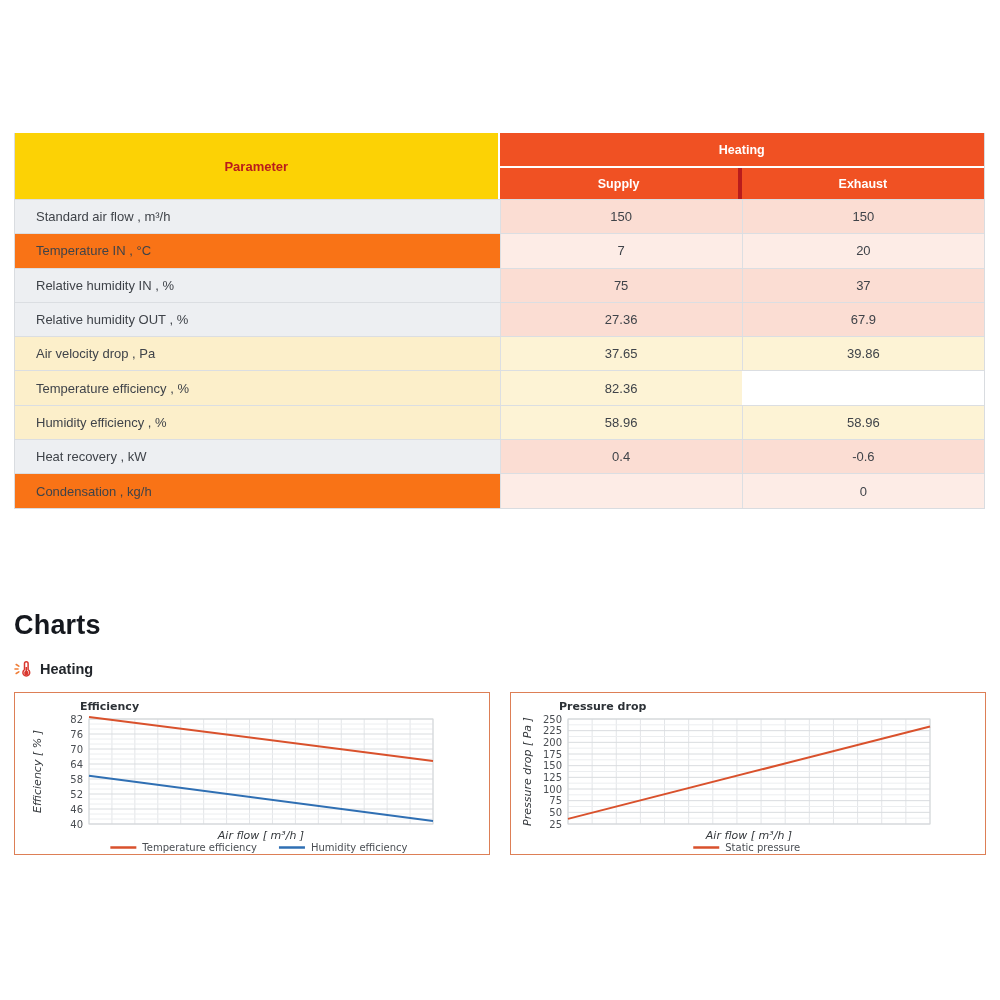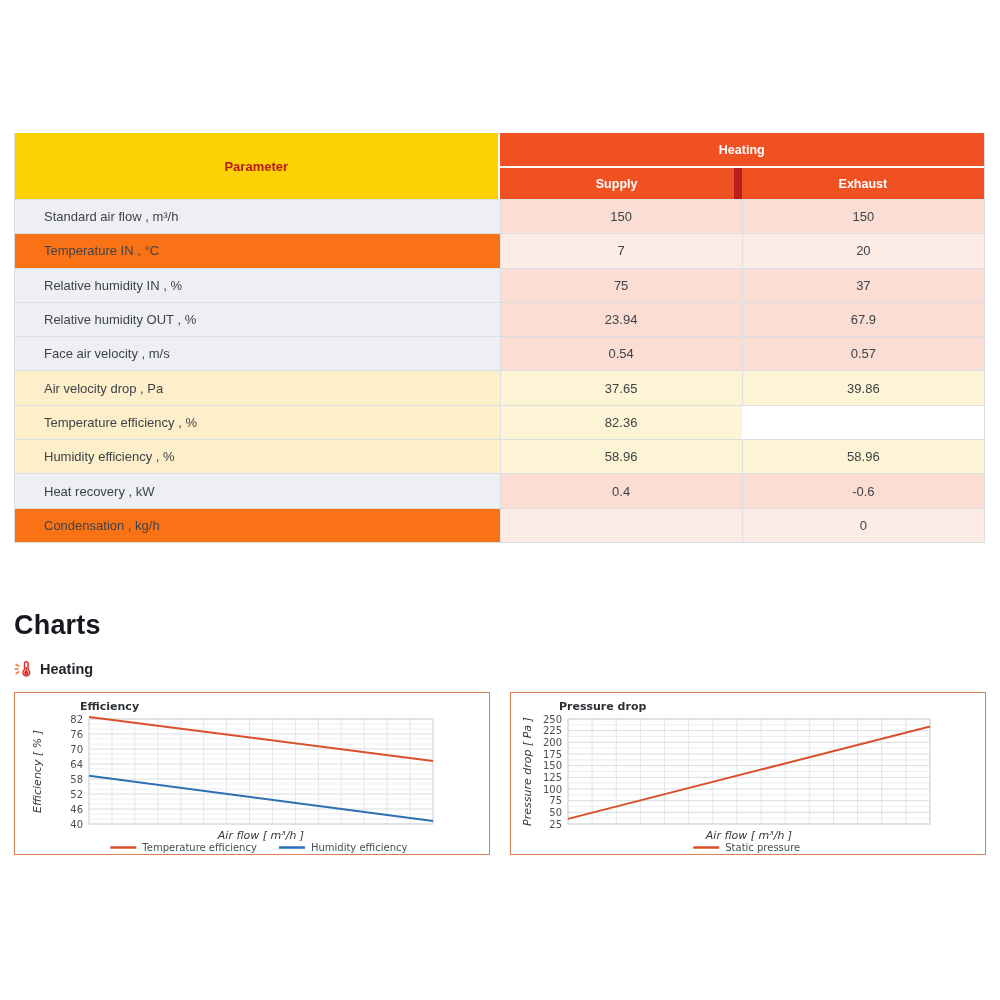--- a/index.html
+++ b/index.html
@@ -12,25 +12,25 @@
   .thead{display:grid;grid-template-columns:50% 25% 25%;grid-template-rows:35px 31px;}
   .param-head{grid-column:1;grid-row:1/3;background:var(--header-yellow);
               display:flex;align-items:center;justify-content:center;
               font-size:13px;font-weight:bold;color:#b91c1c;box-sizing:border-box;
               border-right:2px solid #fff;}
   .group-head{grid-column:2/4;grid-row:1;background:var(--header-orange);color:#fff;
               font-size:12.5px;font-weight:bold;display:flex;align-items:center;justify-content:center;
               box-sizing:border-box;border-bottom:2px solid #fff;}
   .sub-head{background:var(--header-orange);color:#fff;font-size:12.5px;font-weight:bold;
             display:flex;align-items:center;justify-content:center;box-sizing:border-box;}
-  .sub-head.supply{border-right:8px solid #b91c1c;}
+  .sub-head.supply{border-right:4px solid #b91c1c;}
 
   .trow{display:grid;grid-template-columns:50% 25% 25%;height:33.3px;border-top:1px solid #dbdee2;}
   .cell{display:flex;align-items:center;font-size:13px;color:#3f4349;box-sizing:border-box;}
-  .cell.label{padding-left:29px;}
+  .cell.label{padding-left:21px;}
   .cell.value{justify-content:center;border-left:1px solid #dcdfe3;}
   .trow.gray  .label{background:var(--row-gray);}
   .trow.gray  .value{background:var(--row-pink-dark);}
   .trow.white .label{background:#f97316;}
   .trow.white .value{background:var(--row-pink-light);}
   .trow.yellow .label{background:var(--row-yellow-label);}
   .trow.yellow .value{background:var(--row-yellow-value);text-align:center;}
 
   
   #charts-heading{position:absolute;left:14px;top:610px;font-size:27px;font-weight:800;
@@ -68,27 +68,22 @@
           <div class="cell value">7</div>
           <div class="cell value">20</div>
         </div>
         <div class="trow gray">
           <div class="cell label">Relative humidity IN , %</div>
           <div class="cell value">75</div>
           <div class="cell value">37</div>
         </div>
         <div class="trow gray">
           <div class="cell label">Relative humidity OUT , %</div>
-          <div class="cell value">23.94</div>
+          <div class="cell value">27.36</div>
           <div class="cell value">67.9</div>
-        </div>
-        <div class="trow gray">
-          <div class="cell label">Face air velocity , m/s</div>
-          <div class="cell value">0.54</div>
-          <div class="cell value">0.57</div>
         </div>
         <div class="trow yellow">
           <div class="cell label">Air velocity drop , Pa</div>
           <div class="cell value">37.65</div>
           <div class="cell value">39.86</div>
         </div>
         <div class="trow yellow">
           <div class="cell label">Temperature efficiency , %</div>
           <div class="cell value">82.36</div>
         </div>

